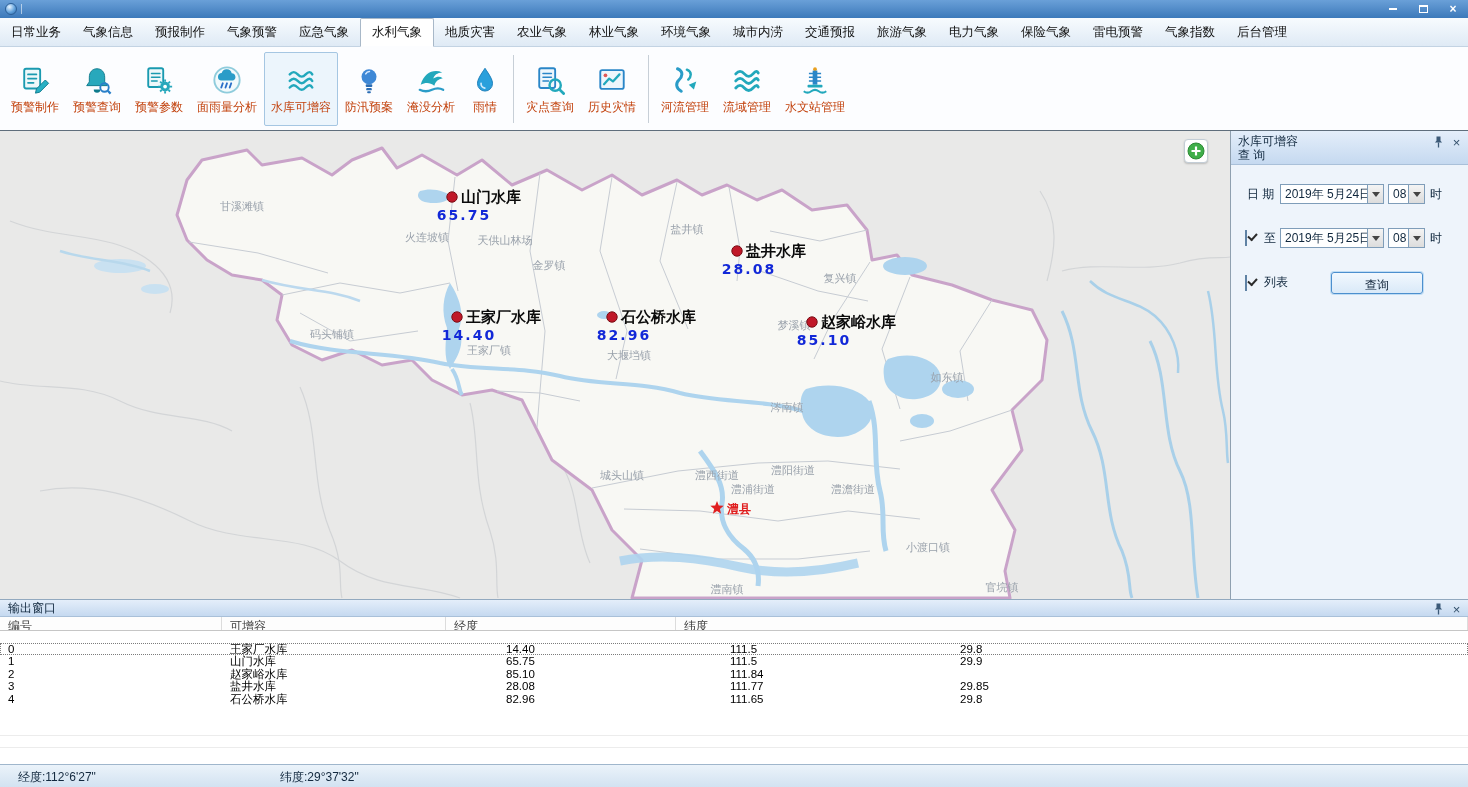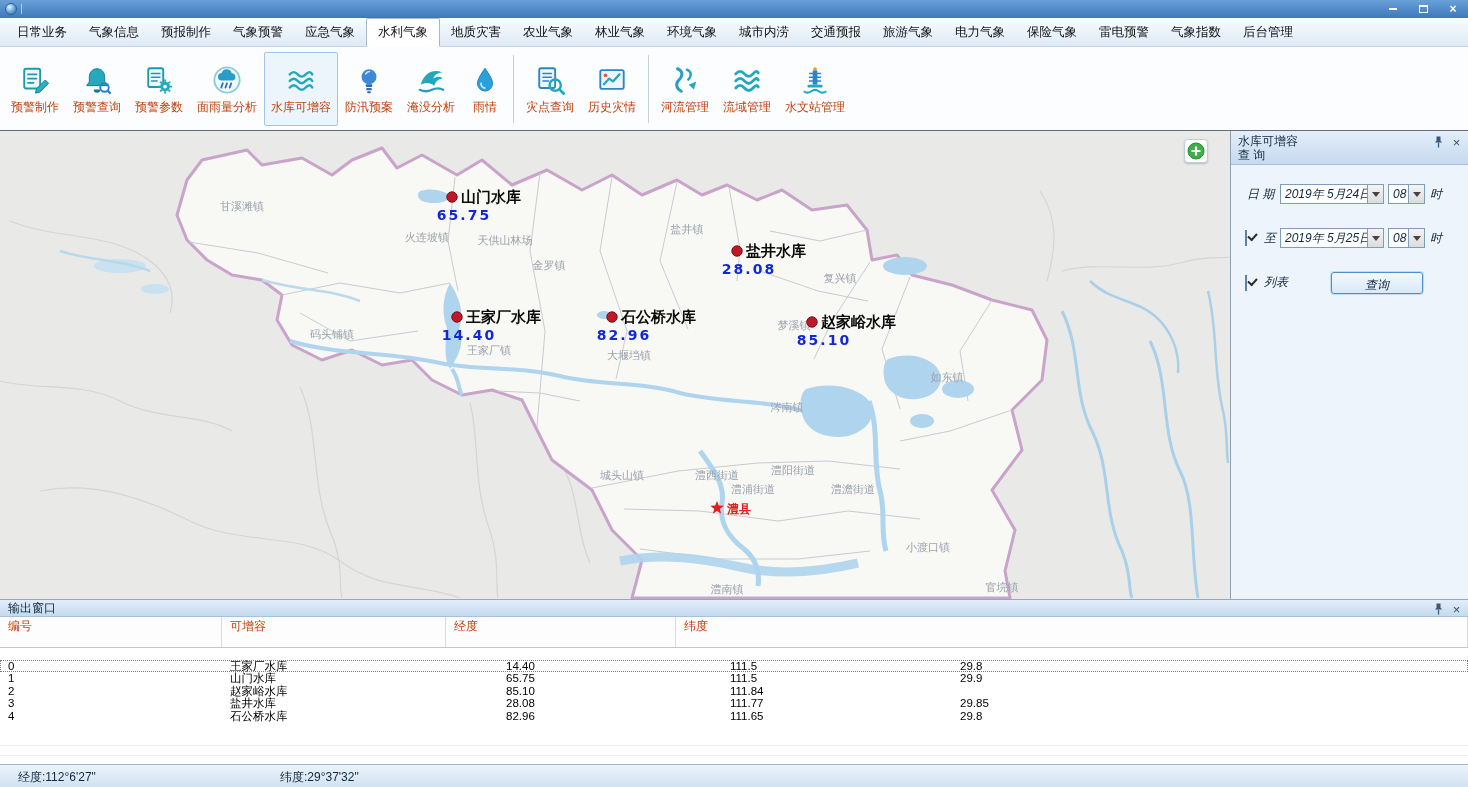--- a/index.html
+++ b/index.html
@@ -15,21 +15,21 @@
   .logo-sep{width:1px;height:10px;background:rgba(255,255,255,.55);margin-right:4px;}
   .titlebar .title{position:absolute;left:0;right:0;text-align:center;pointer-events:none;}
   .win-btns{margin-left:auto;display:flex;height:100%;}
   .win-btn{width:30px;height:100%;display:flex;align-items:center;justify-content:center;color:#fff;}
   .g-min{width:8px;height:2px;background:#fff;}
   .g-max{width:9px;height:8px;border:1px solid #fff;border-top:2px solid #fff;}
   .g-close{font-size:12px;line-height:1;font-weight:bold;}
 
   
   .menubar{height:29px;background:linear-gradient(#f7fbfe,#dfeaf5);border-bottom:1px solid #c3d3e3;
-           display:flex;align-items:stretch;padding-left:6px;font-size:12.5px;color:#111;flex:0 0 auto;}
+           display:flex;align-items:stretch;font-size:12.5px;color:#111;flex:0 0 auto;}
   .menu-item{padding:0 11px;display:flex;align-items:center;white-space:nowrap;}
   .menu-item.active{background:#fff;border:1px solid #a8b8c8;border-bottom:1px solid #fcfdff;
                     margin-bottom:-1px;border-radius:2px 2px 0 0;}
 
   
   .toolbar{height:84px;background:#fcfdff;border-bottom:1px solid #5f6e7c;display:flex;
            align-items:center;padding-left:4px;flex:0 0 auto;}
   .tool-btn{min-width:46px;padding:2px 6px 0 6px;height:74px;display:flex;flex-direction:column;
             align-items:center;justify-content:center;font-size:12px;color:#c2410c;border:1px solid transparent;border-radius:2px;}
   .tool-btn.active{border:1px solid #a5c6e2;background:#ecf5fc;}
@@ -54,40 +54,40 @@
   
   .side-panel{flex:1;background:#eef4fb;display:flex;flex-direction:column;}
   .dock-header{background:linear-gradient(#e4eefa,#c5d9f0);border-bottom:1px solid #a9c0d9;
                display:flex;justify-content:space-between;font-size:12px;color:#10273d;}
   .sp-header{height:34px;padding:3px 4px 0 7px;}
   .sp-title div{line-height:14px;}
   .hdr-btns{display:flex;gap:3px;align-items:flex-start;padding-top:1px;}
   .dock-btn{width:15px;height:14px;display:flex;align-items:center;justify-content:center;
             color:#33506b;font-size:13px;line-height:1;}
   .sp-body{position:relative;flex:1;font-size:12px;color:#10273d;}
-  .p-row{position:absolute;left:0;right:0;height:22px;font-style:italic;}
+  .p-row{position:absolute;left:0;right:0;height:22px;}
   .p-row>*{position:absolute;}
   .p-label{line-height:20px;white-space:nowrap;}
   .combo{display:flex;align-items:center;background:#fff;border:1px solid #7f9db9;height:20px;font-size:12px;}
   .combo .val{flex:1;padding-left:4px;white-space:nowrap;overflow:hidden;}
   .combo .arrow{width:16px;align-self:stretch;background:linear-gradient(#f4f4f4,#dcdcdc);
                 border-left:1px solid #7f9db9;display:flex;align-items:center;justify-content:center;}
   .combo .arrow::after{content:"";border:4px solid transparent;border-top:5px solid #444;margin-top:5px;}
   .checkbox{width:13px;height:13px;background:#fff;border:1px solid #5f82a4;position:relative;}
   .checkbox.checked::after{content:"";position:absolute;left:2px;top:2px;width:7px;height:4px;
                            border-left:2px solid #2b2b2b;border-bottom:2px solid #2b2b2b;transform:rotate(-48deg);}
   .query-btn{display:flex;align-items:center;justify-content:center;gap:5px;height:22px;
              background:linear-gradient(#f2f8fe,#d9e9f8);border:1px solid #4c8fce;border-radius:3px;
              box-shadow:0 0 0 1px #bfdcf4;font-size:12px;color:#0c2036;flex-direction:column;}
 
   
   .output{height:165px;display:flex;flex-direction:column;background:#fff;flex:0 0 auto;}
   .out-header{height:18px;padding:0 4px 0 8px;align-items:flex-start;border-top:1px solid #92a9bf;}
-  .t-header{display:flex;height:31px;border-bottom:1px solid #c6c6c6;background:#fdfdfd;
-            font-size:12px;color:#c2410c;flex:0 0 auto;}
+  .t-header{display:flex;height:14px;border-bottom:1px solid #c6c6c6;background:#fdfdfd;
+            font-size:12px;color:#404040;flex:0 0 auto;}
   .t-header .t-cell{border-right:1px solid #dcdcdc;line-height:18px;}
   .t-cell{padding-left:8px;overflow:hidden;white-space:nowrap;}
   .c0{width:222px;}.c1{width:276px;}.c2{width:224px;}.c3{width:230px;}.c4{flex:1;}
   .t-rows{margin-top:12px;}
   .t-row{display:flex;height:12.4px;font-size:11.5px;line-height:12.4px;color:#000;}
   .t-row.selected{outline:1px dotted #7c7c7c;outline-offset:-1px;}
   .t-spacer{height:30px;}
   .t-empty{height:12px;border-top:1px solid #ececec;}
 
   

